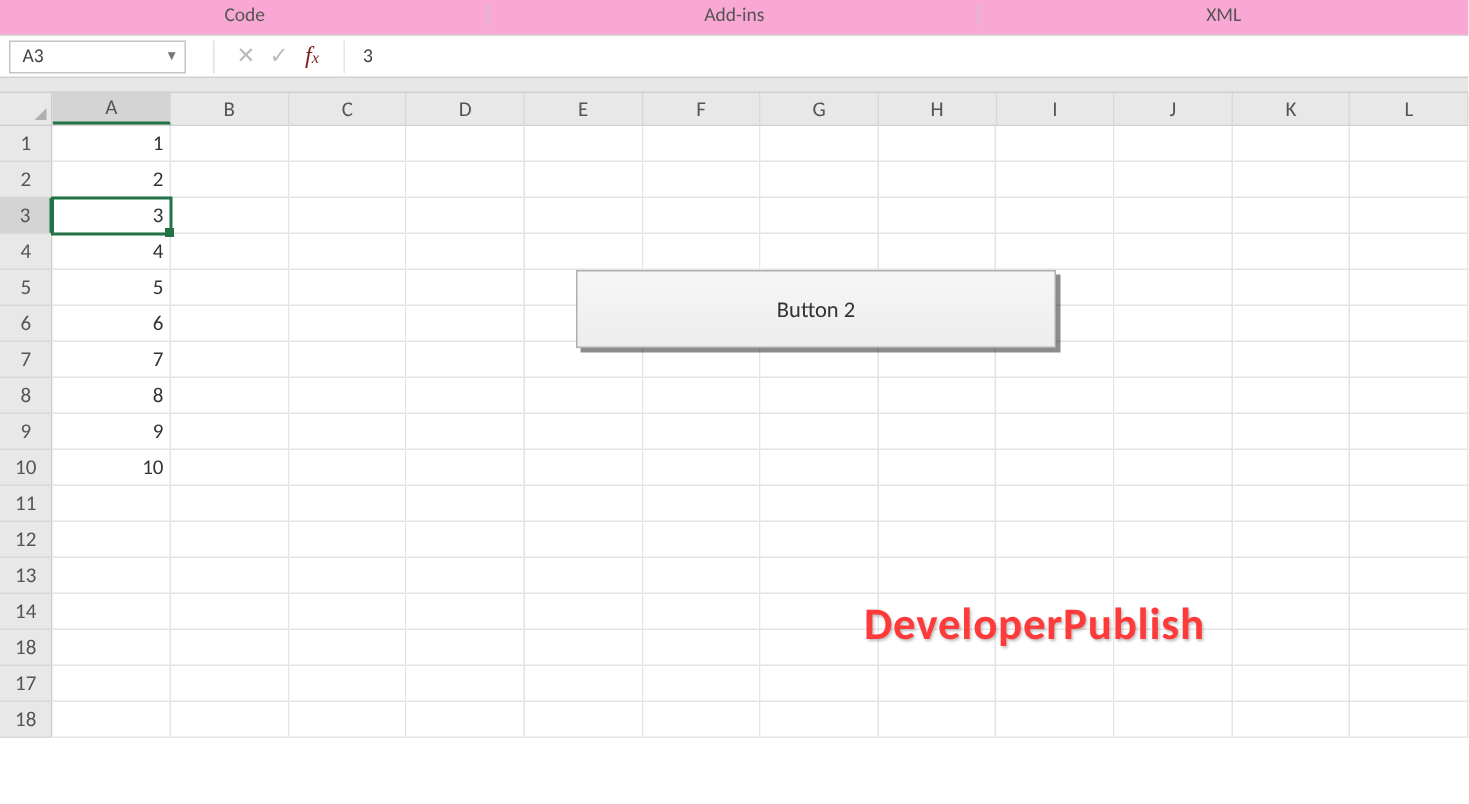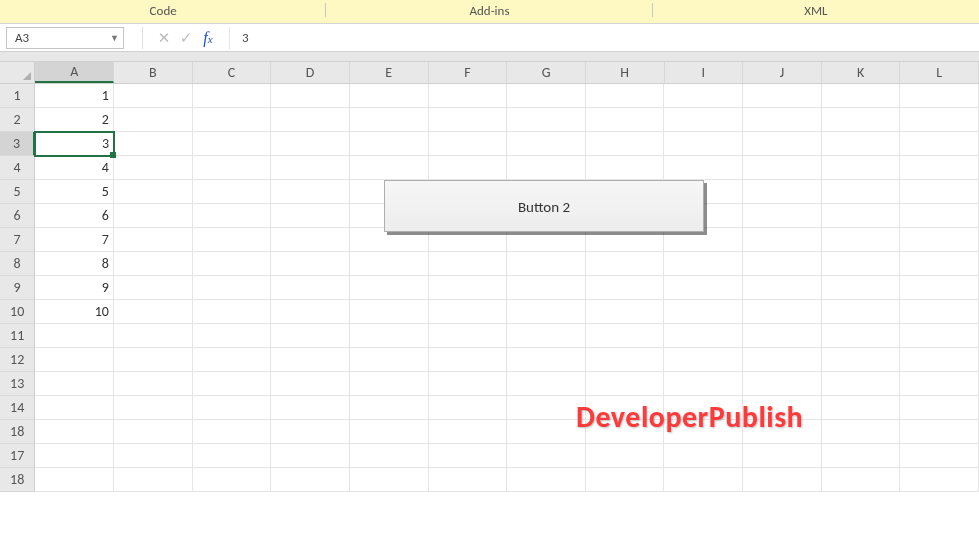--- a/index.html
+++ b/index.html
@@ -10,21 +10,21 @@
   width: 979px;
   height: 536px;
   overflow: hidden;
   color: #444;
 }
 
 
 .ribbon-groups {
   display: flex;
   height: 24px;
-  background: #fef9c3;
+  background: #f9a8d4;
   border-bottom: 1px solid #d4d4d4;
 }
 .ribbon-group {
   flex: 1;
   text-align: center;
   font-size: 13px;
   color: #555;
   line-height: 22px;
   position: relative;
 }
@@ -57,21 +57,21 @@
   justify-content: space-between;
 }
 .namebox-dd { color:#777; font-size:9px; }
 .fb-sep { width:1px; height:22px; background:#e0e0e0; margin:0 10px 0 14px; }
 .fb-icon {
   width: 22px;
   text-align: center;
   color: #bbb;
   font-size: 15px;
 }
-.fb-icon.fx { font-style: italic; font-family: "Times New Roman", serif; color:#1d4ed8; font-size:16px; }
+.fb-icon.fx { font-style: italic; font-family: "Times New Roman", serif; color:#7f1d1d; font-size:16px; }
 .formula-input {
   flex:1;
   padding-left: 12px;
   font-size: 13px;
   color:#444;
   border-left: 1px solid #e6e6e6;
   height:22px;
   line-height:22px;
   margin-left: 10px;
 }

